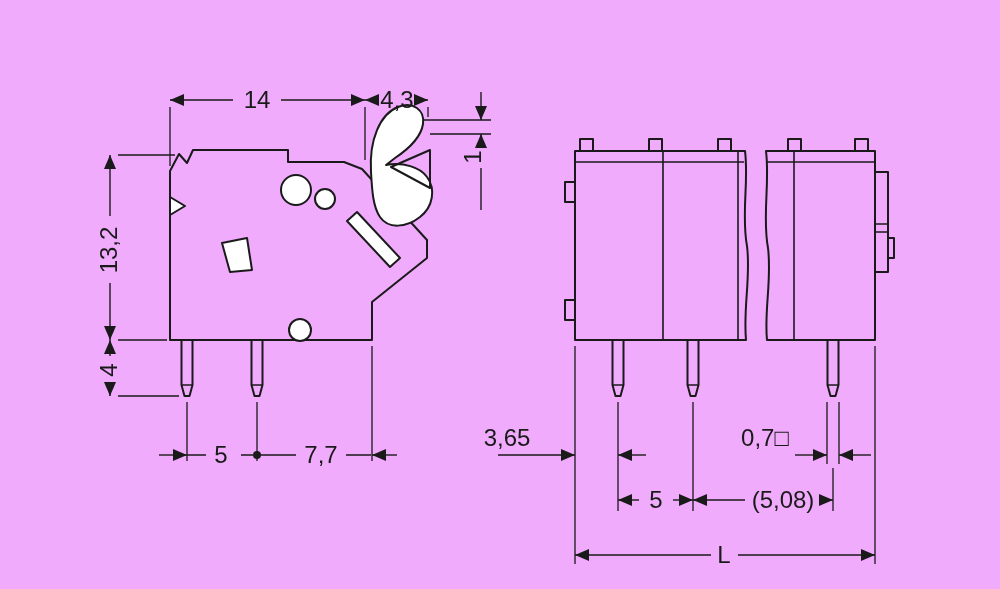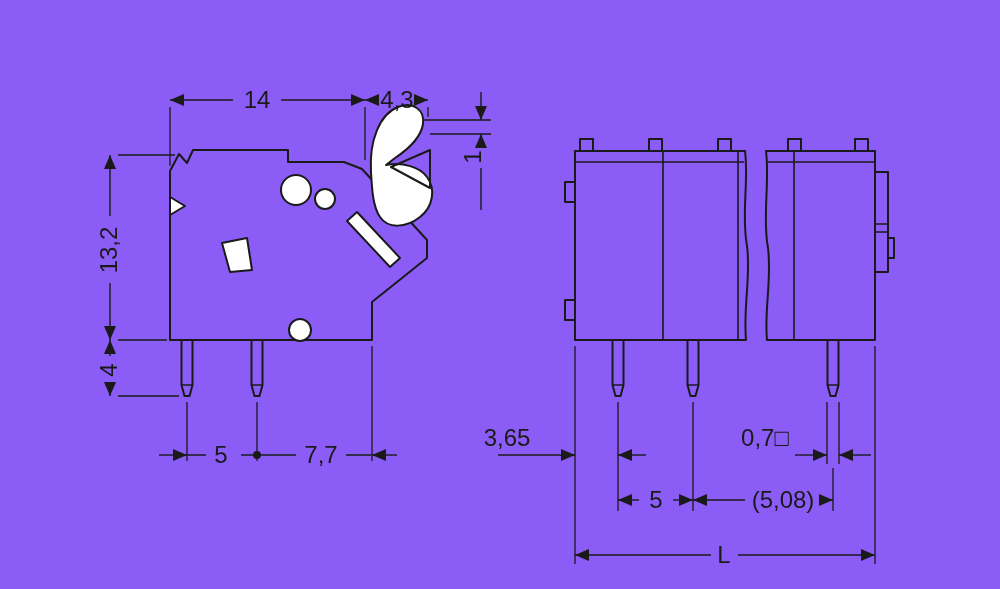--- a/index.html
+++ b/index.html
@@ -1,17 +1,17 @@
 <!DOCTYPE html>
 <html><head>
 <meta charset="utf-8">
 <style>
   html,body{margin:0;padding:0;background:#ffffff;}
   body{font-family:"Liberation Sans", sans-serif;}
-  .stage{position:relative;width:1000px;height:589px;background:#8b5cf6;overflow:hidden;}
+  .stage{position:relative;width:1000px;height:589px;background:#f0abfc;overflow:hidden;}
   svg{display:block;}
   .outline{stroke:#1a1a1a;stroke-width:2;stroke-linejoin:round;stroke-linecap:round;fill:none;}
   .thin{stroke:#1a1a1a;stroke-width:1.6;fill:none;}
   .dim{stroke:#1a1a1a;stroke-width:1.4;fill:none;}
   .ext{stroke:#1a1a1a;stroke-width:1.3;fill:none;}
   .cut{fill:#ffffff;stroke:#1a1a1a;stroke-width:2;stroke-linejoin:round;}
   .dim-text{font-family:"Liberation Sans", sans-serif;font-size:24px;fill:#1a1a1a;}
 </style>
 </head>
 <body>

